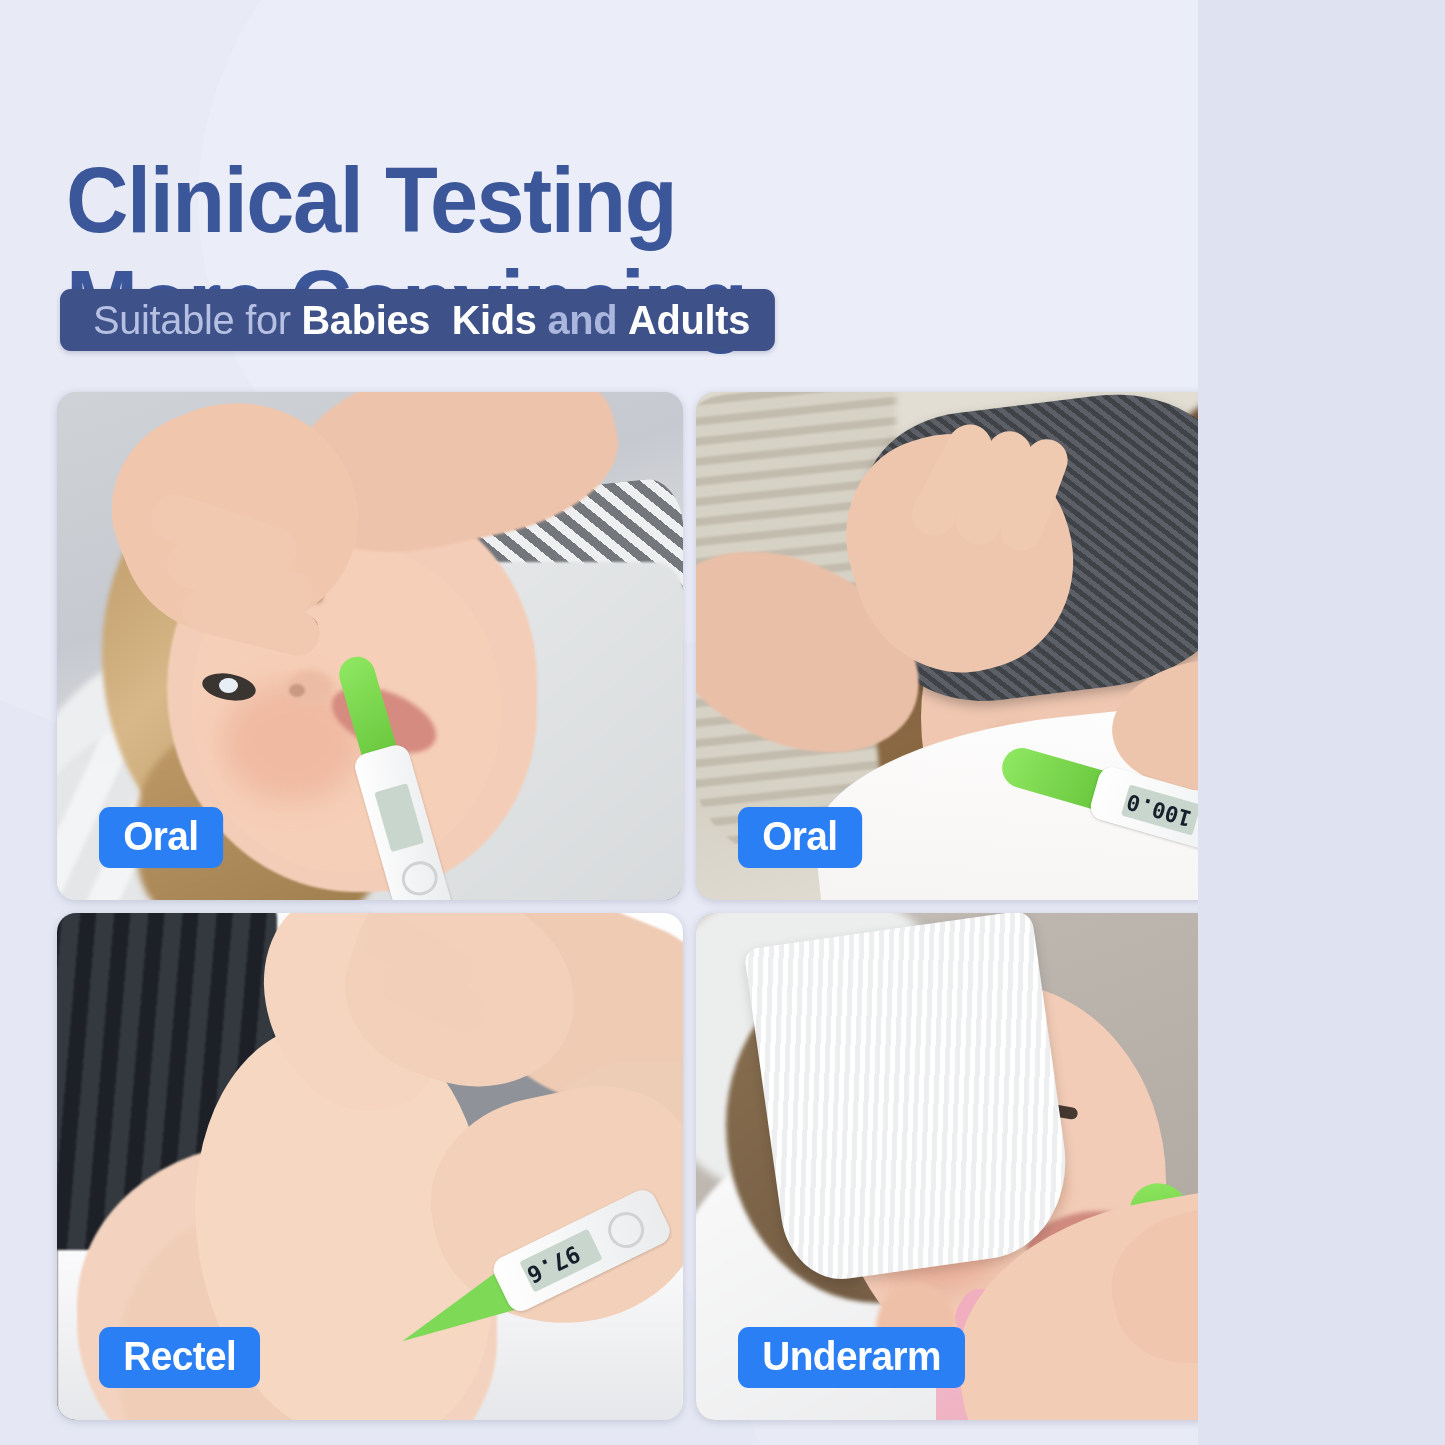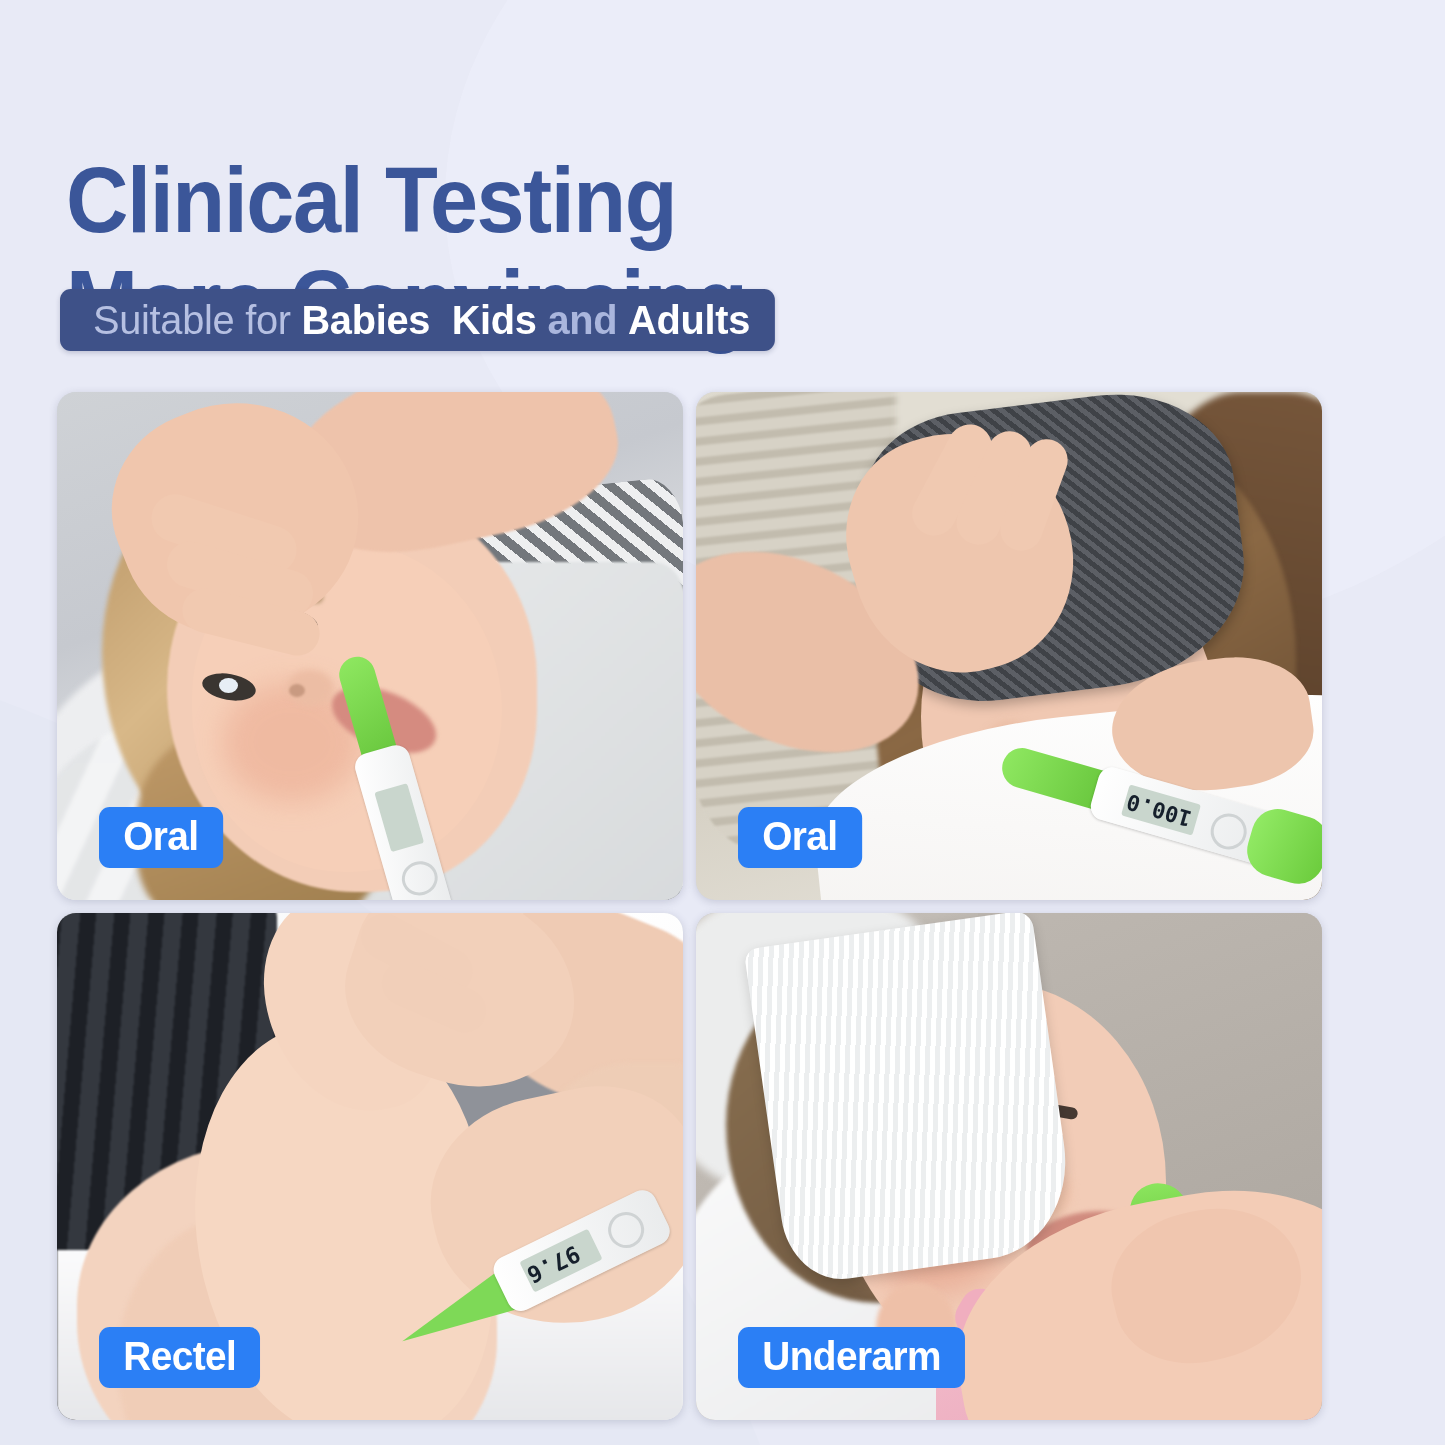--- a/index.html
+++ b/index.html
@@ -4,21 +4,21 @@
 <style>
   html,body{margin:0;padding:0;}
   body{
     width:1445px;height:1445px;
     font-family:"Liberation Sans", sans-serif;
     background:#dfe2f0;
     overflow:hidden;
   }
   #poster{
     position:relative;
-    width:1445px;height:1445px;
+    width:1198px;height:1445px;
     overflow:hidden;
     background:#dcdfee;
   }
   
   .bg-base{position:absolute;inset:0;background:#d9dcec;}
   .bg-light{
     position:absolute;left:-520px;top:-1520px;
     width:3100px;height:3100px;border-radius:50%;
     background:#e8eaf6;
   }

